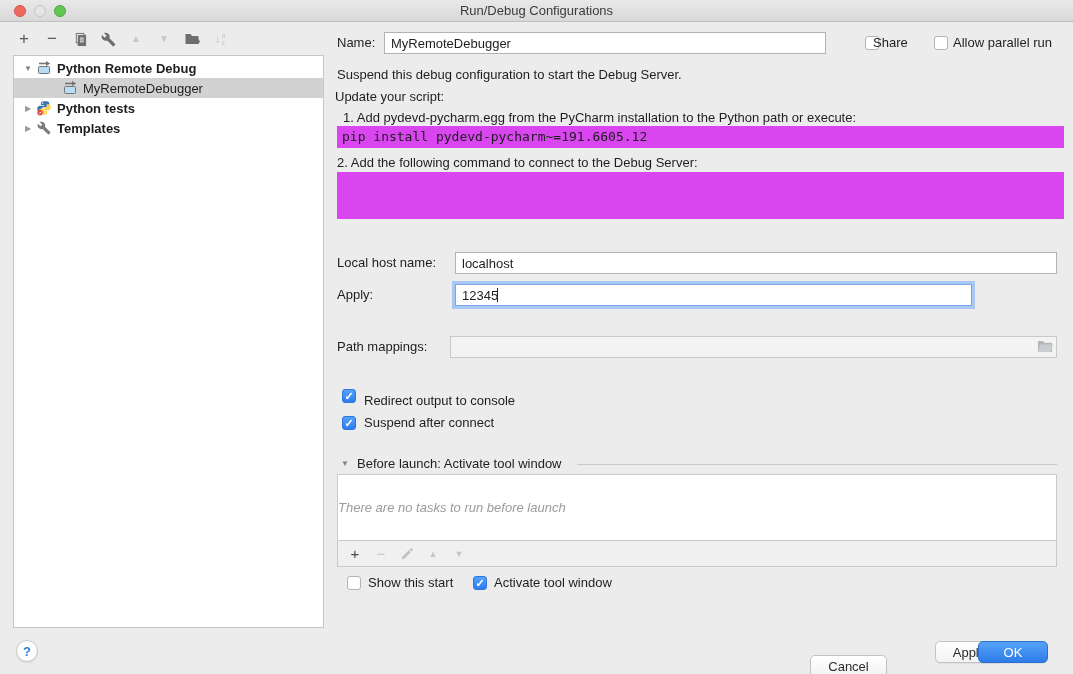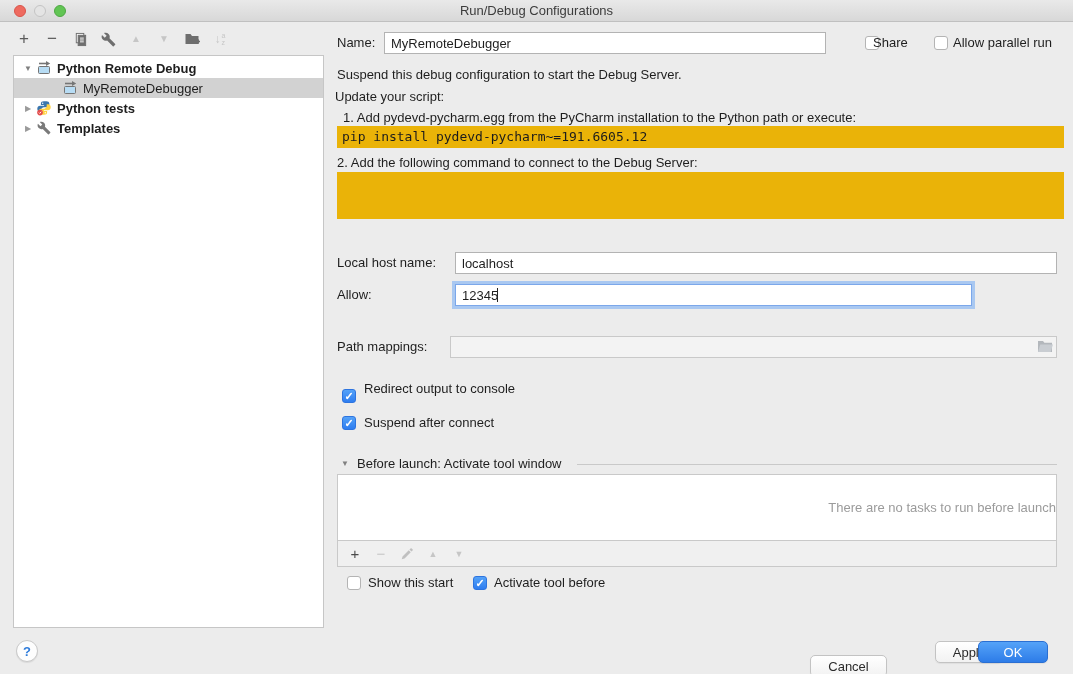--- a/index.html
+++ b/index.html
@@ -55,53 +55,53 @@
     border:1px solid #c9c9c9; color:#9a9a9a; }
   #pm-folder { left:1037px; top:339px; width:17px; height:15px; }
 
   #name-label { left:337px; top:32px; }
   #share-label { left:873px; top:32px; }
   #parallel-label { left:953px; top:32px; }
   #intro { left:337px; top:67px; }
   #update { left:320px; top:89px;margin-left:15px; }
   #step1 { left:337px; top:110px;margin-left:6px; }
   #step2 { left:337px; top:155px; }
-  .codeblock { position:absolute; left:337px; width:727px; background:#eab308;
+  .codeblock { position:absolute; left:337px; width:727px; background:#d946ef;
     font-family:"DejaVu Sans Mono",monospace; font-size:13px; color:#1c1c1c; white-space:pre; }
   #code1 { top:126px; height:22px; line-height:22px; padding:0 5px; }
   #code2 { top:172px; height:47px; line-height:20px; padding:2px 5px; font-size:12.5px; }
   #lh-label { left:337px; top:252px; }
   #port-label { left:337px; top:284px; }
   #pm-label { left:337px; top:336px; }
 
   
   .cb { position:absolute; width:14px; height:14px; border:1px solid #b4b4b4; border-radius:3px;
     background:#fff; }
   .cb.checked { background:linear-gradient(#54a2f8,#2e7df0); border-color:#2d74df; }
   .cb.checked::after { content:"✓"; display:block; color:#fff; font-size:11px; font-weight:700;
     line-height:12px; text-align:center; }
   #share-cb { left:865px; top:36px; }
   #parallel-cb { left:934px; top:36px; }
   #redirect-cb { left:342px; top:389px; }
   #suspend-cb { left:342px; top:416px; }
   #show-cb { left:347px; top:576px; }
   #activate-cb { left:473px; top:576px; }
-  #redirect-label { left:364px; top:380px; line-height:18px; }
+  #redirect-label { left:364px; top:392px; line-height:18px; }
   #suspend-label { left:364px; top:414px; line-height:18px; }
   #show-label { left:368px; top:573px; }
   #activate-label { left:494px; top:573px; }
   .cblabel { position:absolute; line-height:20px; white-space:nowrap; }
 
   
   #bl-twisty { left:341px; top:459px; font-size:8px; color:#808080; }
   #bl-title { left:357px; top:456px; line-height:16px; }
   #bl-line { left:577px; top:464px; width:480px; height:1px; background:#c9c9c9; }
   #bl-box { left:337px; top:474px; width:720px; height:67px; background:#fff;
-    border:1px solid #c9c9c9; display:flex; align-items:center; justify-content:flex-end;
-    color:#9b9b9b; }
+    border:1px solid #c9c9c9; display:flex; align-items:center; justify-content:flex-start;
+    color:#9b9b9b;font-style:italic; }
   #bl-strip { left:337px; top:541px; width:720px; height:26px; background:#f0f0f0;
     border:1px solid #c9c9c9; border-top:none; display:flex; align-items:center;
     gap:10px; padding-left:9px; }
   .sbtn { width:16px; height:16px; display:flex; align-items:center; justify-content:center;
     font-size:15px; color:#4a4a4a; }
   .sbtn.disabled { color:#c6c6c6; }
   .sbtn.tri { font-size:9px; }
 
   
   #help-btn { left:16px; top:640px; width:22px; height:22px; border-radius:50%;
@@ -214,21 +214,21 @@
 
 <div class="para" id="intro">Suspend this debug configuration to start the Debug Server.</div>
 <div class="para" id="update">Update your script:</div>
 <div class="para" id="step1">1. Add pydevd-pycharm.egg from the PyCharm installation to the Python path or execute:</div>
 <div class="codeblock" id="code1">pip install pydevd-pycharm~=191.6605.12</div>
 <div class="para" id="step2">2. Add the following command to connect to the Debug Server:</div>
 <div class="codeblock" id="code2"></div>
 
 <div class="flabel" id="lh-label">Local host name:</div>
 <input class="txt" id="lh-input" value="localhost" style="">
-<div class="flabel" id="port-label">Allow:</div>
+<div class="flabel" id="port-label">Apply:</div>
 <input class="txt" id="port-input" value="12345" style="">
 <div class="abs" id="caret"></div>
 <div class="flabel" id="pm-label">Path mappings:</div>
 <input class="txt" id="pm-field" readonly="" value="" style="">
 <span class="abs" id="pm-folder">
   <svg width="17" height="15" viewBox="0 0 17 15">
     <path fill="#b3b7bc" d="M1 2h5l1.4 1.8H15V13H1z"></path>
     <path fill="#c9cdd2" d="M3.2 5.5H16L13.6 13H1z"></path>
   </svg>
 </span>
@@ -251,18 +251,18 @@
     <svg width="14" height="14" viewBox="0 0 16 16">
       <path fill="#c0c0c0" d="M2 14l.9-3.2L10 3.7l2.3 2.3-7.1 7.1L2 14zM10.8 2.9l1.3-1.3c.3-.3.9-.3 1.2 0l1.1 1.1c.3.3.3.9 0 1.2l-1.3 1.3-2.3-2.3z"></path>
     </svg>
   </span>
   <span class="sbtn tri disabled">▲</span>
   <span class="sbtn tri disabled">▼</span>
 </div>
 <span class="cb" id="show-cb"></span>
 <div class="cblabel" id="show-label">Show this start</div>
 <span class="cb checked" id="activate-cb"></span>
-<div class="cblabel" id="activate-label">Activate tool before</div>
+<div class="cblabel" id="activate-label">Activate tool window</div>
 
 <div class="abs" id="help-btn">?</div>
 <div class="btn" id="btn-cancel">Cancel</div>
 <div class="btn" id="btn-apply">Apply</div>
 <div class="btn" id="btn-ok">OK</div>
 
 </body></html>

